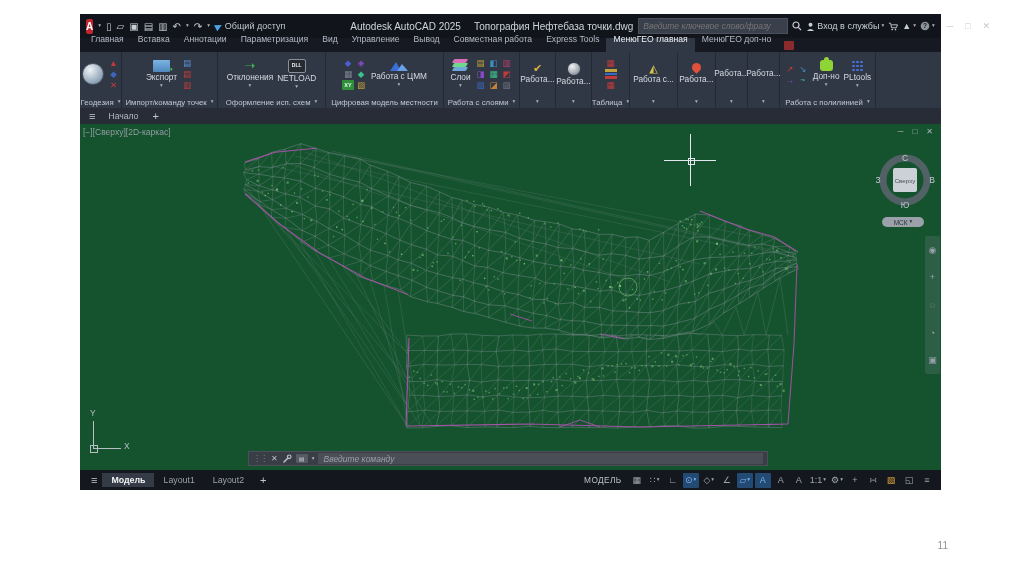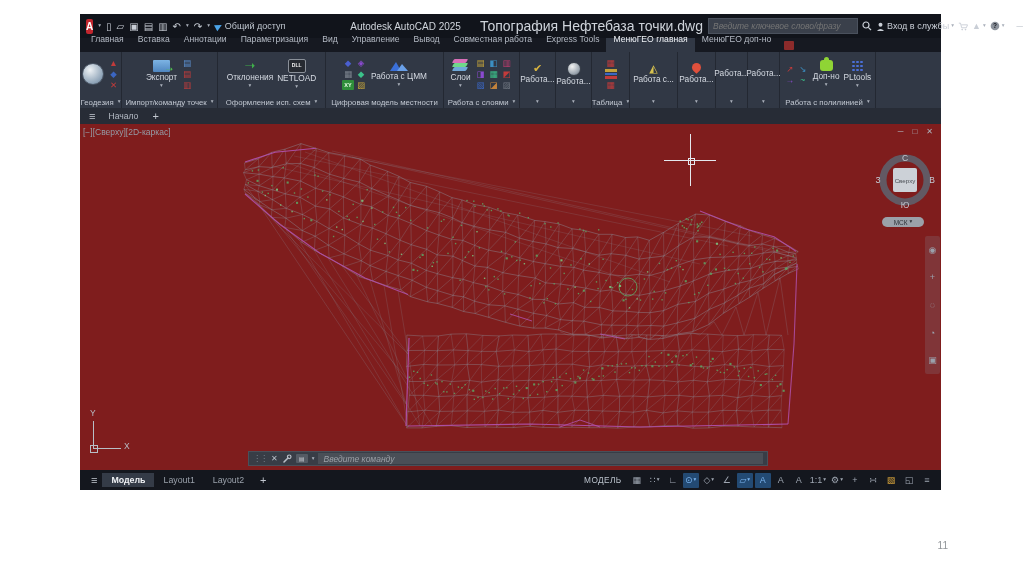--- a/index.html
+++ b/index.html
@@ -11,21 +11,21 @@
 
   
   .titlebar{height:24px;background:#11141b;display:flex;align-items:center;padding:0 6px;gap:5px;white-space:nowrap;}
   .logo{width:15px;height:15px;background:#c2262e;color:#fff;font-weight:bold;font-size:10px;display:flex;align-items:center;justify-content:center;border-radius:2px;}
   .qat{display:flex;align-items:center;gap:5px;color:#c9ced6;font-size:10px;}
   .qat span{cursor:default;}
   .arr{font-size:5.5px;color:#aab0bb;line-height:1;}
   .share{color:#bfc6cf;display:flex;align-items:center;gap:3px;}
   .plane{display:inline-block;color:#4aa3e8;transform:rotate(-28deg);font-size:9px;}
   .apptitle{flex:0 1 auto;margin-left:60px;color:#cfd4db;font-size:10px;}
-  .doctitle{color:#cfd4db;font-size:14px;margin-left:14px;}
+  .doctitle{color:#cfd4db;font-size:10px;margin-left:8px;}
   .tb-right{margin-left:auto;display:flex;align-items:center;gap:4px;}
   .searchbox{width:148px;height:14px;background:#3a404b;border:1px solid #4a515d;display:flex;align-items:center;}
   .searchbox input{width:100%;background:transparent;border:none;outline:none;font-style:italic;font-size:8.5px;color:#9aa0a8;padding:0 4px;font-family:inherit;}
   .ticon{color:#c9ced6;font-size:9px;display:flex;align-items:center;gap:2px;}
   .winctl{display:flex;gap:12px;color:#c3c8d0;font-size:9px;margin-left:8px;}
 
   
   .tabrow{height:14px;background:#161921;display:flex;align-items:stretch;padding-left:4px;font-size:8.6px;}
   .rtab{padding:1px 7px 16px;color:#b4bac4;display:flex;align-items:center;cursor:default;}
   .rtab.active{background:#313845;color:#eef1f5;}
@@ -64,21 +64,21 @@
 
   
   .filetabs{height:16px;background:#272c36;display:flex;align-items:stretch;gap:0;padding-left:4px;font-size:8.6px;}
   .ham{align-self:center;font-size:11px;color:#c3c8d0;margin:0 5px;}
   .ftab{display:flex;align-items:center;padding:0 8px;color:#b4bac4;gap:5px;}
   .ftab.active{background:#3a414e;color:#f0f2f5;font-weight:bold;}
   .ftab .xic{font-size:7px;color:#aeb4bd;font-weight:normal;}
   .fplus{align-self:center;font-size:11px;color:#c3c8d0;margin-left:6px;}
 
   
-  .canvas{position:relative;height:346px;background:#7f1d1d;overflow:hidden;}
+  .canvas{position:relative;height:346px;background:#14532d;overflow:hidden;}
   .vplabel{position:absolute;left:3px;top:3px;color:#959ca6;font-size:8.5px;}
   .vpctl{position:absolute;right:8px;top:3px;color:#aeb4bd;font-size:8px;display:flex;gap:9px;}
   .viewcube{position:absolute;left:793px;top:24px;width:64px;height:64px;}
   .ucsbtn{position:absolute;left:802px;top:93px;width:42px;height:10px;background:#9ba1a9;border-radius:5px;color:#30343a;font-size:6.5px;display:flex;align-items:center;justify-content:center;gap:2px;}
   .navbar{position:absolute;left:845px;top:112px;width:15px;height:138px;background:rgba(130,140,155,.22);border-radius:2px;display:flex;flex-direction:column;align-items:center;justify-content:space-around;color:#9aa1ac;font-size:9px;}
   .ucsicon{position:absolute;left:10px;top:284px;width:46px;height:42px;color:#b8bec6;font-size:8.5px;}
   .ucsicon .vl{position:absolute;left:3px;top:13px;width:1px;height:27px;background:#b8bec6;}
   .ucsicon .hl{position:absolute;left:3px;top:40px;width:28px;height:1px;background:#b8bec6;}
   .ucsicon .box{position:absolute;left:0px;top:37px;width:6px;height:6px;border:1px solid #b8bec6;}
   .ucsicon .ly{position:absolute;left:0px;top:0px;}

